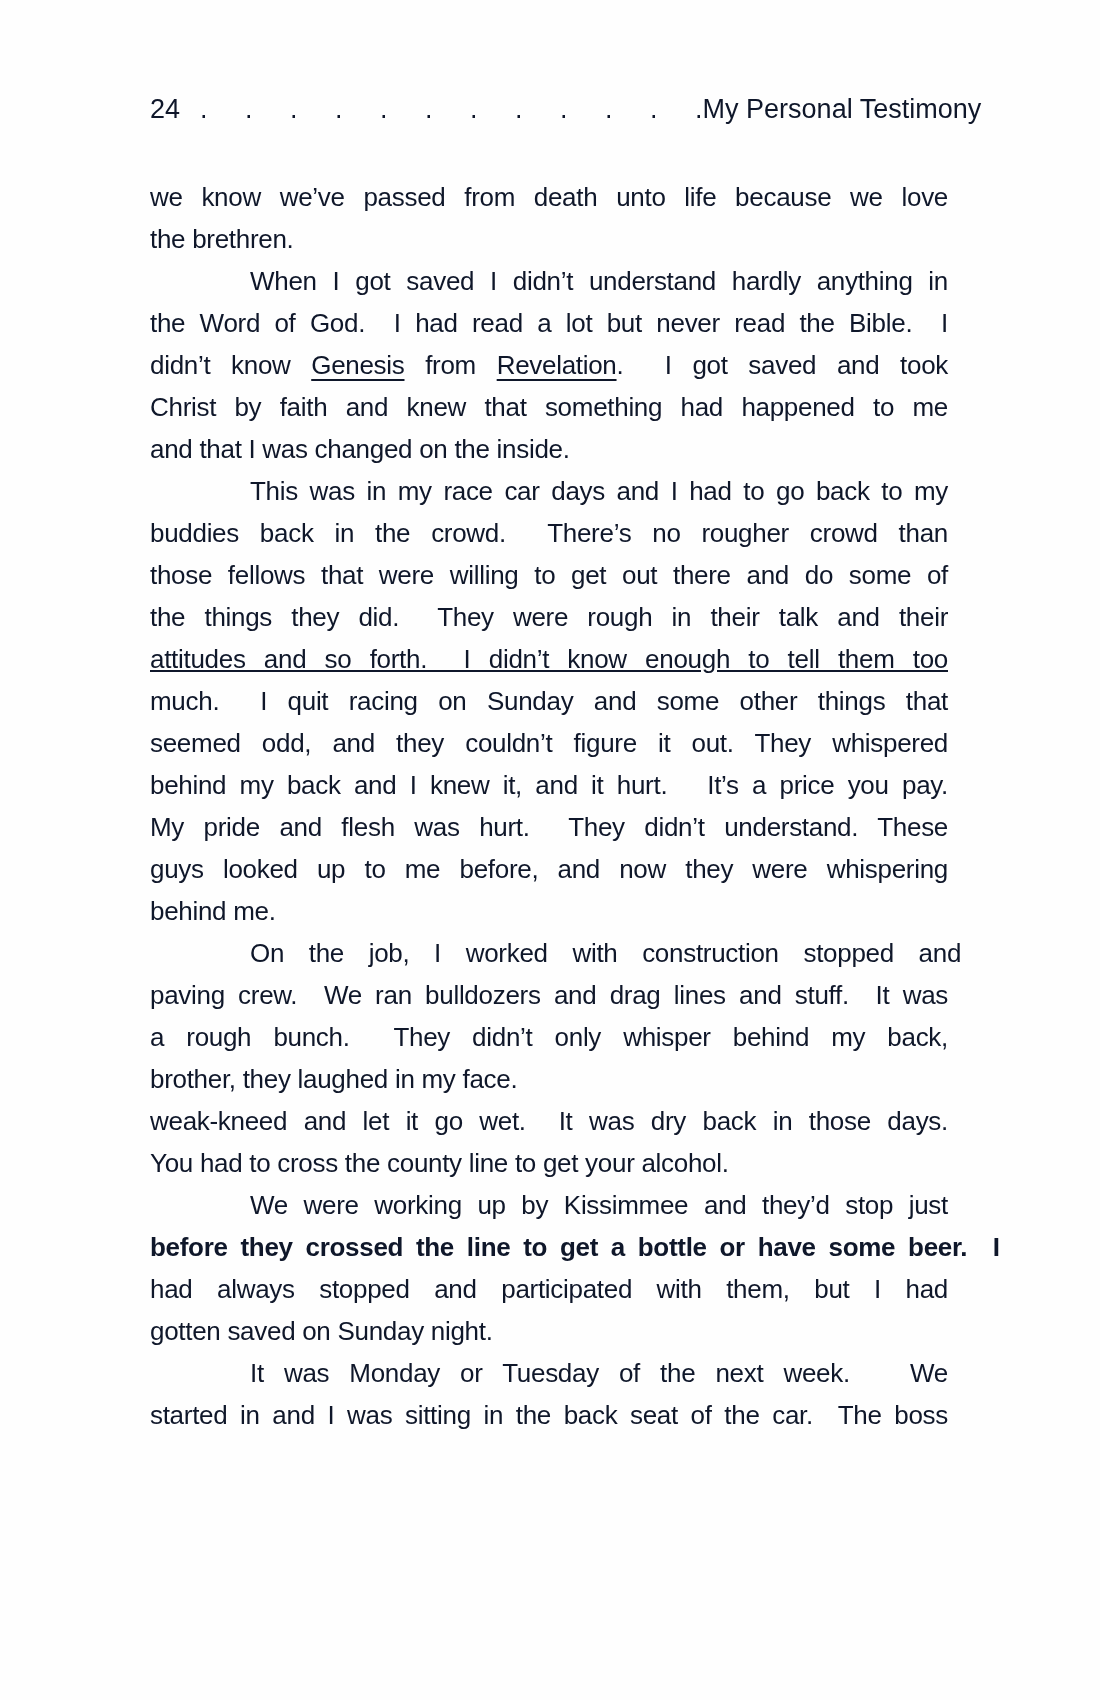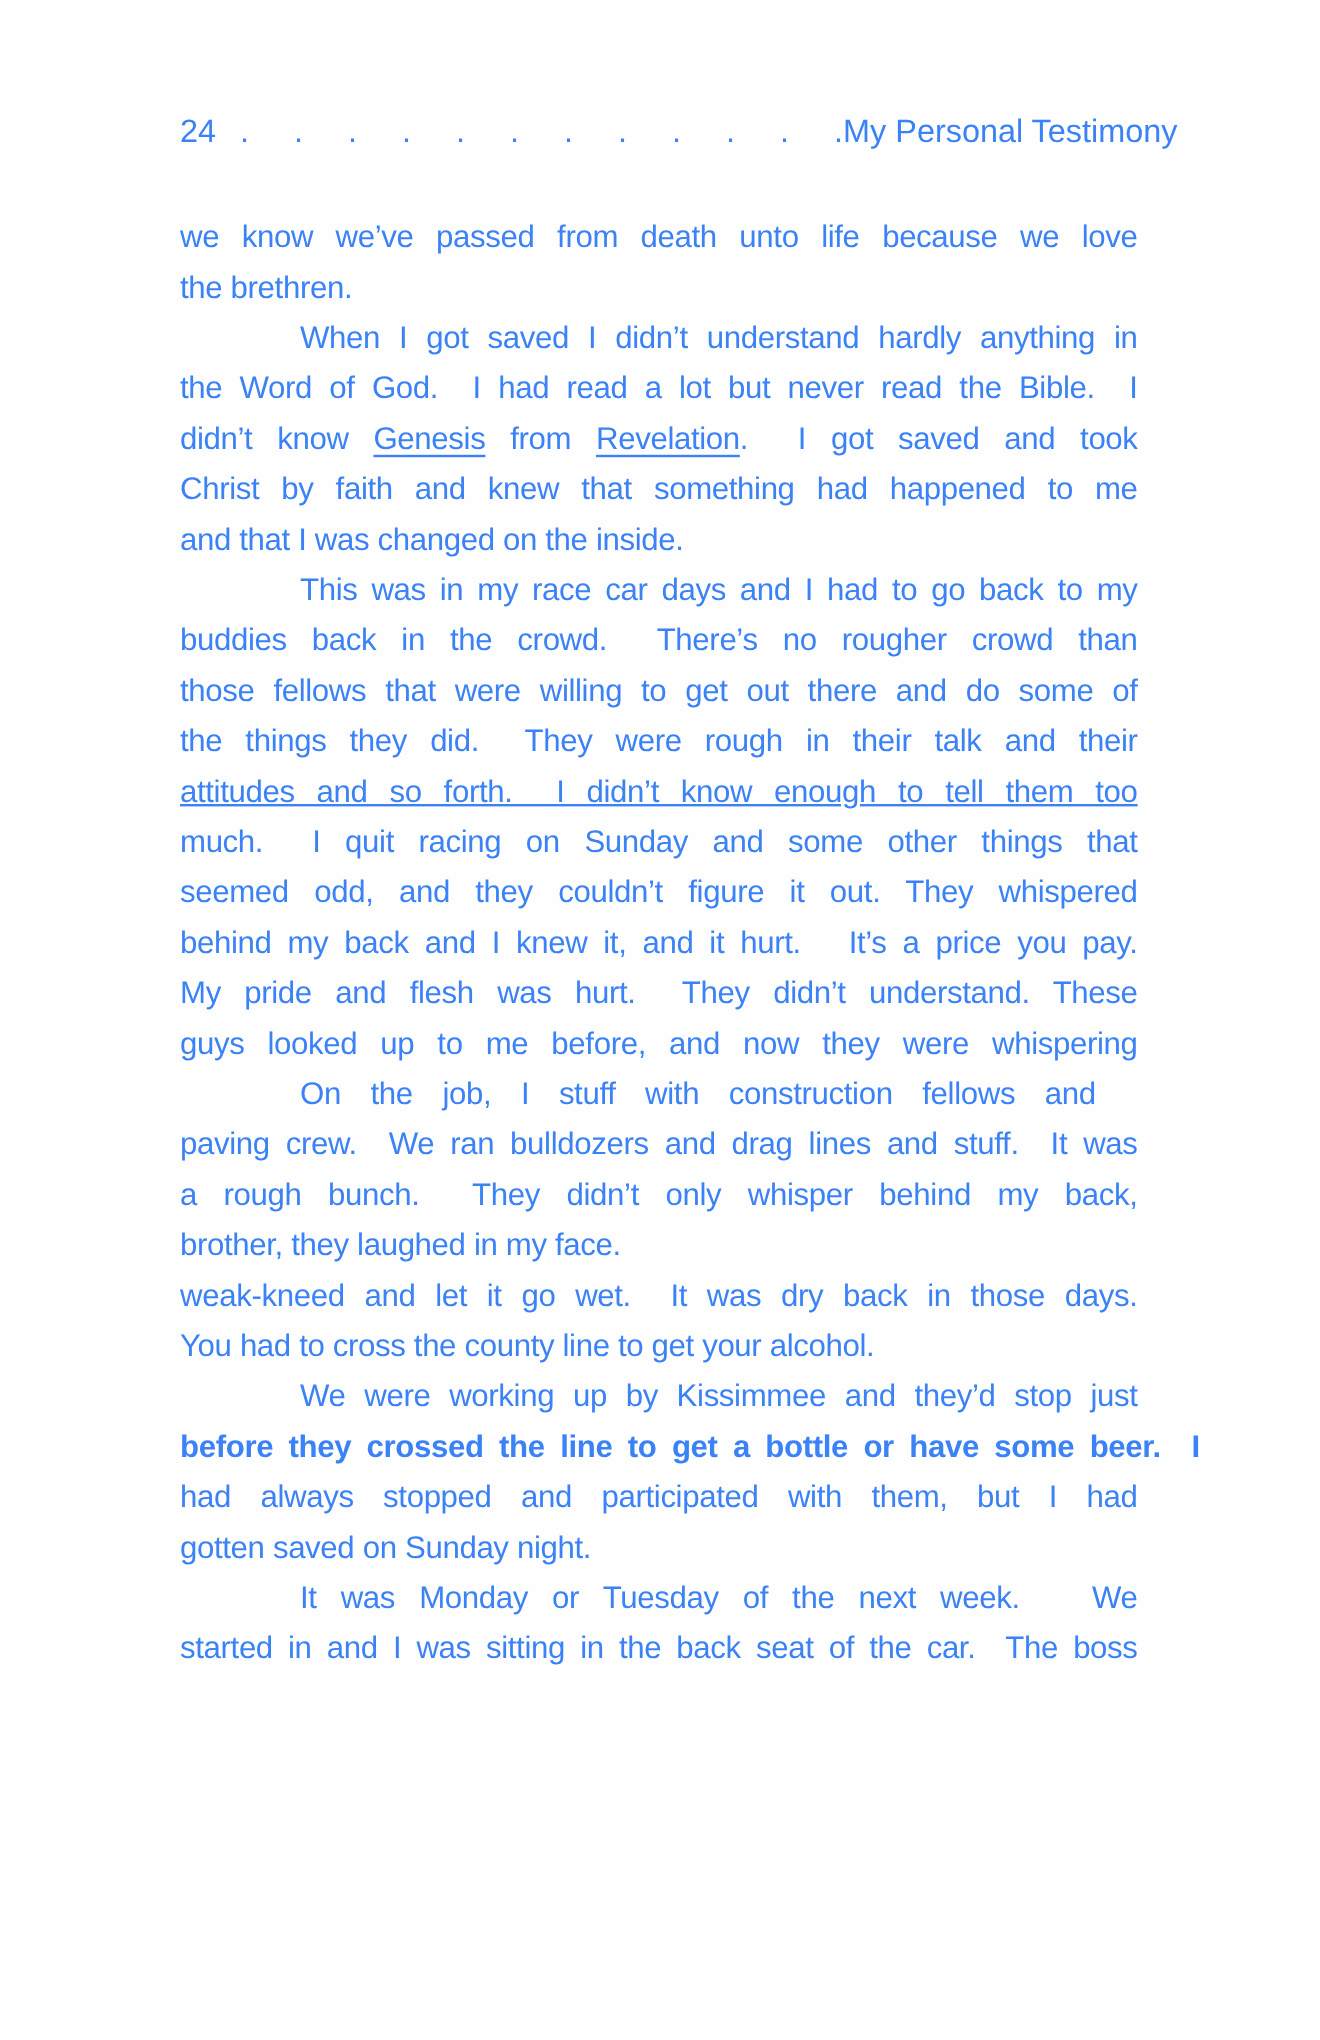--- a/index.html
+++ b/index.html
@@ -5,21 +5,21 @@
   html, body {
     margin: 0;
     padding: 0;
     background: #ffffff;
   }
   .page {
     position: relative;
     width: 1100px;
     height: 1700px;
     background: #fefefe;
-    color: #3b82f6;
+    color: #0f172a;
     font-family: "Liberation Sans", sans-serif;
     overflow: hidden;
   }
   .content {
     position: absolute;
     left: 150px;
     top: 92px;
     width: 798px;
   }
   .running-header {
@@ -95,23 +95,24 @@
           <div class="line indent just"><span class="line-inner" style="word-spacing: 4.68862px;">This was in my race car days and I had to go back to my</span></div>
           <div class="line just"><span class="line-inner" style="word-spacing: 13.9656px;">buddies back in the crowd.&nbsp; There’s no rougher crowd than</span></div>
           <div class="line just"><span class="line-inner" style="word-spacing: 8.81771px;">those fellows that were willing to get out there and do some of</span></div>
           <div class="line just"><span class="line-inner" style="word-spacing: 12.3008px;">the things they did.&nbsp; They were rough in their talk and their</span></div>
           <div class="line just"><span class="line-inner" style="word-spacing: 11.319px; text-decoration: underline;">attitudes and so forth.&nbsp; I didn’t know enough to tell them too</span></div>
           <div class="line just"><span class="line-inner" style="word-spacing: 13.527px;">much.&nbsp; I quit racing on Sunday and some other things that</span></div>
           <div class="line just"><span class="line-inner" style="word-spacing: 14.2431px;">seemed odd, and they couldn’t figure it out. They whispered</span></div>
           <div class="line just"><span class="line-inner" style="word-spacing: 6.37012px;">behind my back and I knew it, and it hurt.&nbsp;&nbsp; It’s a price you pay.</span></div>
           <div class="line just"><span class="line-inner" style="word-spacing: 12.5813px;">My pride and flesh was hurt.&nbsp; They didn’t understand. These</span></div>
           <div class="line just"><span class="line-inner" style="word-spacing: 12.2797px;">guys looked up to me before, and now they were whispering</span></div>
+          <div class="line"><span class="line-inner">behind me.</span></div>
         </div>
         <div class="paragraph">
-          <div class="line indent just"><span class="line-inner" style="word-spacing: 17.7676px;">On the job, I stuff with construction fellows and</span></div>
+          <div class="line indent just"><span class="line-inner" style="word-spacing: 17.7676px;">On the job, I worked with construction stopped and</span></div>
           <div class="line just"><span class="line-inner" style="word-spacing: 6.37139px;">paving crew.&nbsp; We ran bulldozers and drag lines and stuff.&nbsp; It was</span></div>
           <div class="line just"><span class="line-inner" style="word-spacing: 15.1875px;">a rough bunch.&nbsp; They didn’t only whisper behind my back,</span></div>
           <div class="line"><span class="line-inner">brother, they laughed in my face.</span></div>
         </div>
         <div class="paragraph">
           <div class="line just"><span class="line-inner" style="word-spacing: 9.54207px;">weak-kneed and let it go wet.&nbsp; It was dry back in those days.</span></div>
           <div class="line"><span class="line-inner">You had to cross the county line to get your alcohol.</span></div>
         </div>
         <div class="paragraph">
           <div class="line indent just"><span class="line-inner" style="word-spacing: 8.69271px;">We were working up by Kissimmee and they’d stop just</span></div>

